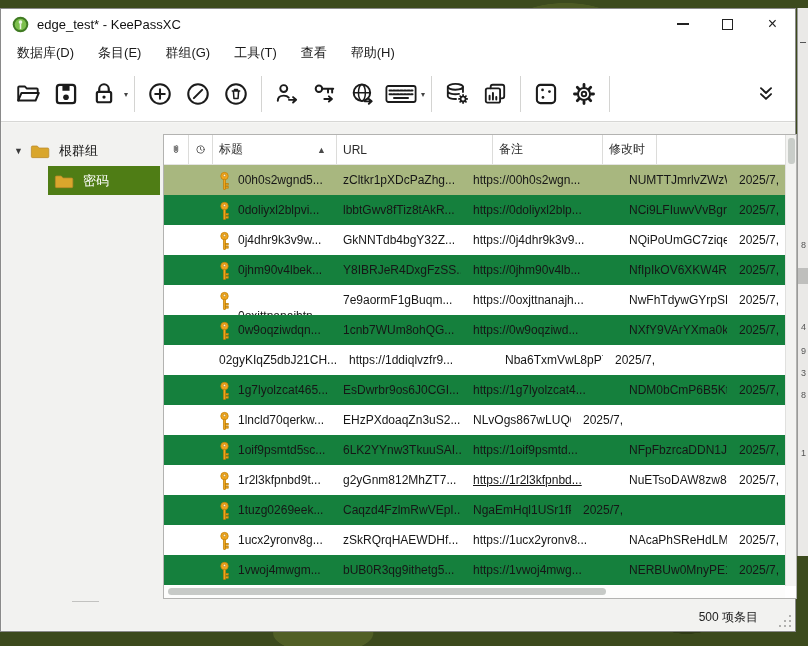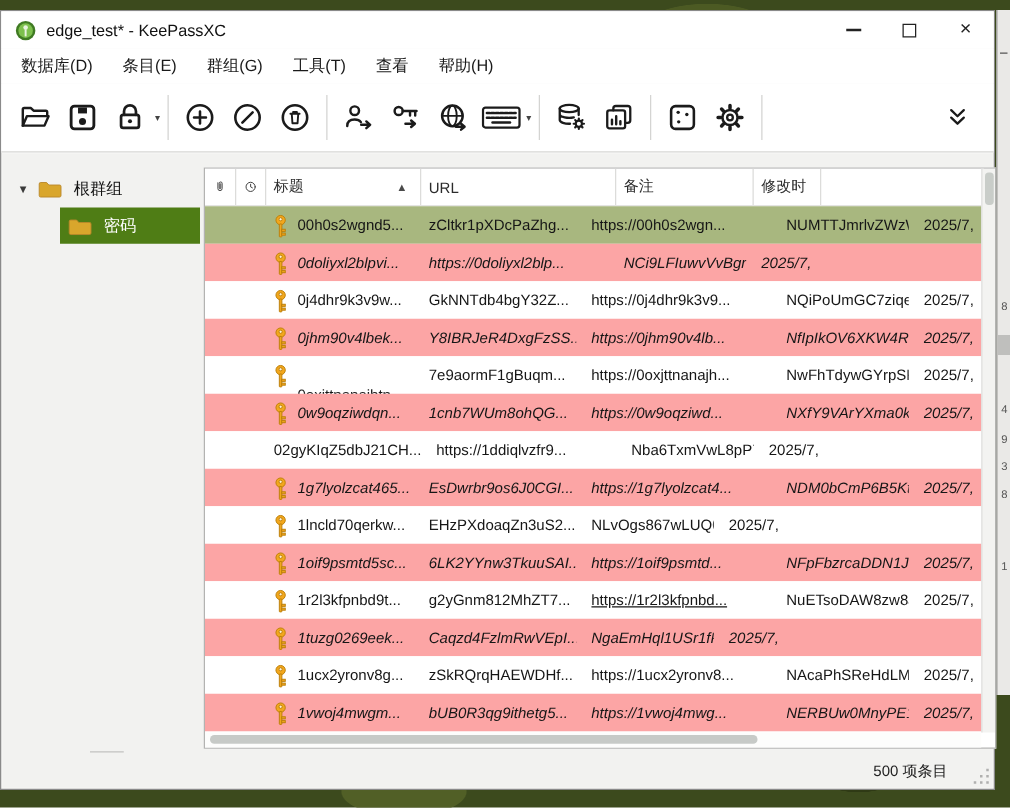--- a/index.html
+++ b/index.html
@@ -58,21 +58,21 @@
   .vscroll { position:absolute; top:0; right:0; bottom:12px; width:11px; background:#f3f3f1; border-left:1px solid #e0e0de; }
   .vscroll .thumb { position:absolute; top:3px; left:2px; width:7px; height:26px; background:#c9cdc9; border-radius:3px; }
   .hscroll { position:absolute; left:0; right:11px; bottom:0; height:12px; background:#fdfdfc; }
   .hscroll .thumb { position:absolute; left:4px; top:2px; width:438px; height:7px; background:#c7cac7; border-radius:3.5px; }
   .thead { display:flex; height:30px; border-bottom:1px solid #e4e4e2; background:#fff; width:623px; }
   .th { display:flex; align-items:center; font-size:12px; color:#2b2b2b; border-right:1px solid #dcdcda; padding:0 6px; overflow:hidden; white-space:nowrap; }
   .th svg { width:15px; height:15px; color:#3c3c3c; }
   .sort-arrow { margin-left:auto; font-size:9px; color:#4a4a4a; padding-right:4px; }
   .tbody { width:623px; }
   .trow { display:flex; height:30px; align-items:center; background:#fff; }
-  .trow.alt { background:#fca5a5;font-style:italic; }
+  .trow.alt { background:#15803d; }
   .trow.selected { background:var(--selrow,#a8b77f); }
   .td { font-size:12px; color:#161616; padding:0 6px; overflow:hidden; white-space:nowrap; height:100%; display:flex; align-items:center; }
   .td.title-cell { padding-left:3px; }
   .key-ic { width:17px; height:19px; margin-right:5px; flex:0 0 auto; }
   
   .statusbar { position:absolute; right:1px; bottom:1px; left:1px; height:26px; display:flex; align-items:center; justify-content:flex-end; padding-right:36px; }
   .status-text { font-size:12px; color:#222; }
   .resize-grip { position:absolute; right:4px; bottom:4px; width:14px; height:14px; }
   .resize-grip i { position:absolute; width:2px; height:2px; background:#b0b0ae; }
   
@@ -358,20 +358,23 @@
                   <g stroke="#bb7f0a" stroke-width="0.9">
                     <circle cx="10" cy="6" r="4.4" fill="#f2a71d"></circle>
                     <rect x="8.8" y="9.6" width="2.4" height="12.2" rx="0.6" fill="#f2a71d"></rect>
                     <rect x="11" y="14.6" width="3.4" height="2" fill="#f2a71d"></rect>
                     <rect x="11" y="18.2" width="3.4" height="2" fill="#f2a71d"></rect>
                     <circle cx="10" cy="5.2" r="1.5" fill="#fcf3de"></circle>
                   </g>
                 </svg></span>
               <span style="overflow: hidden; white-space: nowrap;">0doliyxl2blpvi...</span>
             </div>
+            <div class="td" style="width: 130px;">
+              <span style="overflow: hidden; white-space: nowrap;">lbbtGwv8fTiz8tAkR...</span>
+            </div>
             <div class="td" style="width: 156px;">
               <span style="overflow: hidden; white-space: nowrap;">https://0doliyxl2blp...</span>
             </div>
             <div class="td" style="width: 110px;">
               <span style="overflow: hidden; white-space: nowrap;">NCi9LFIuwvVvBgrV...</span>
             </div>
             <div class="td" style="width: 54px;">
               <span style="overflow: hidden; white-space: nowrap;">2025/7,</span>
             </div>
           </div>

